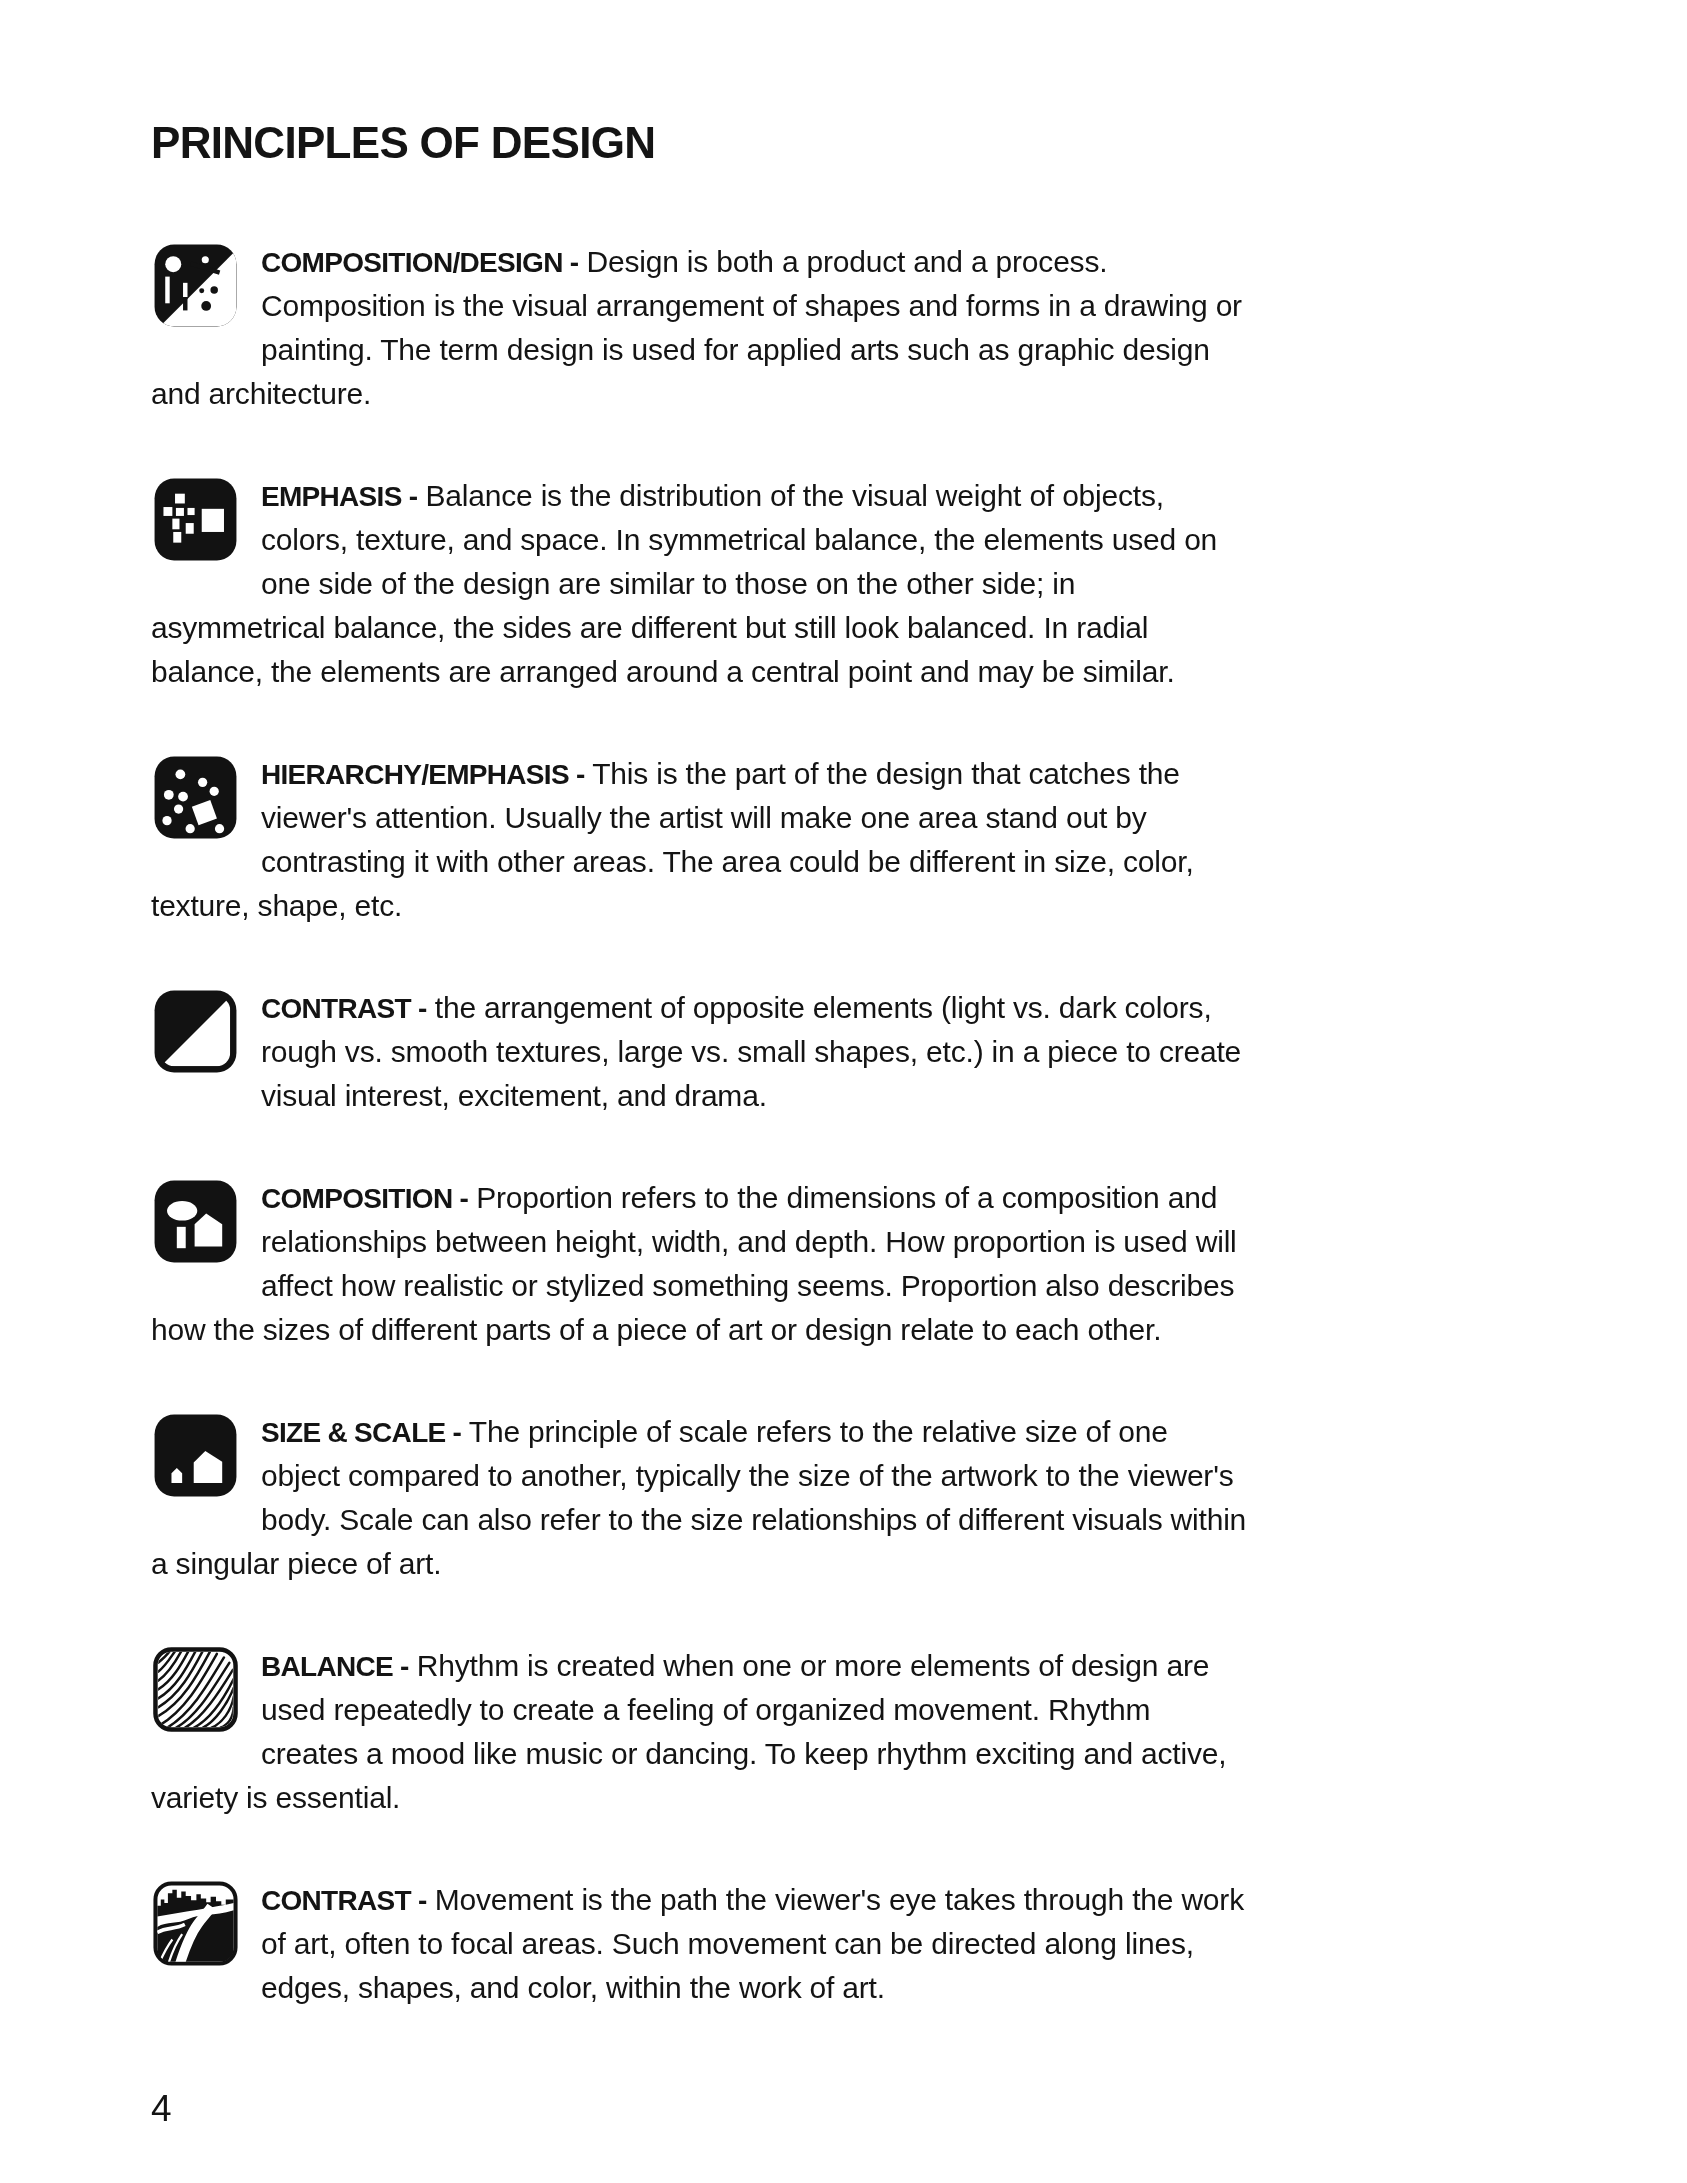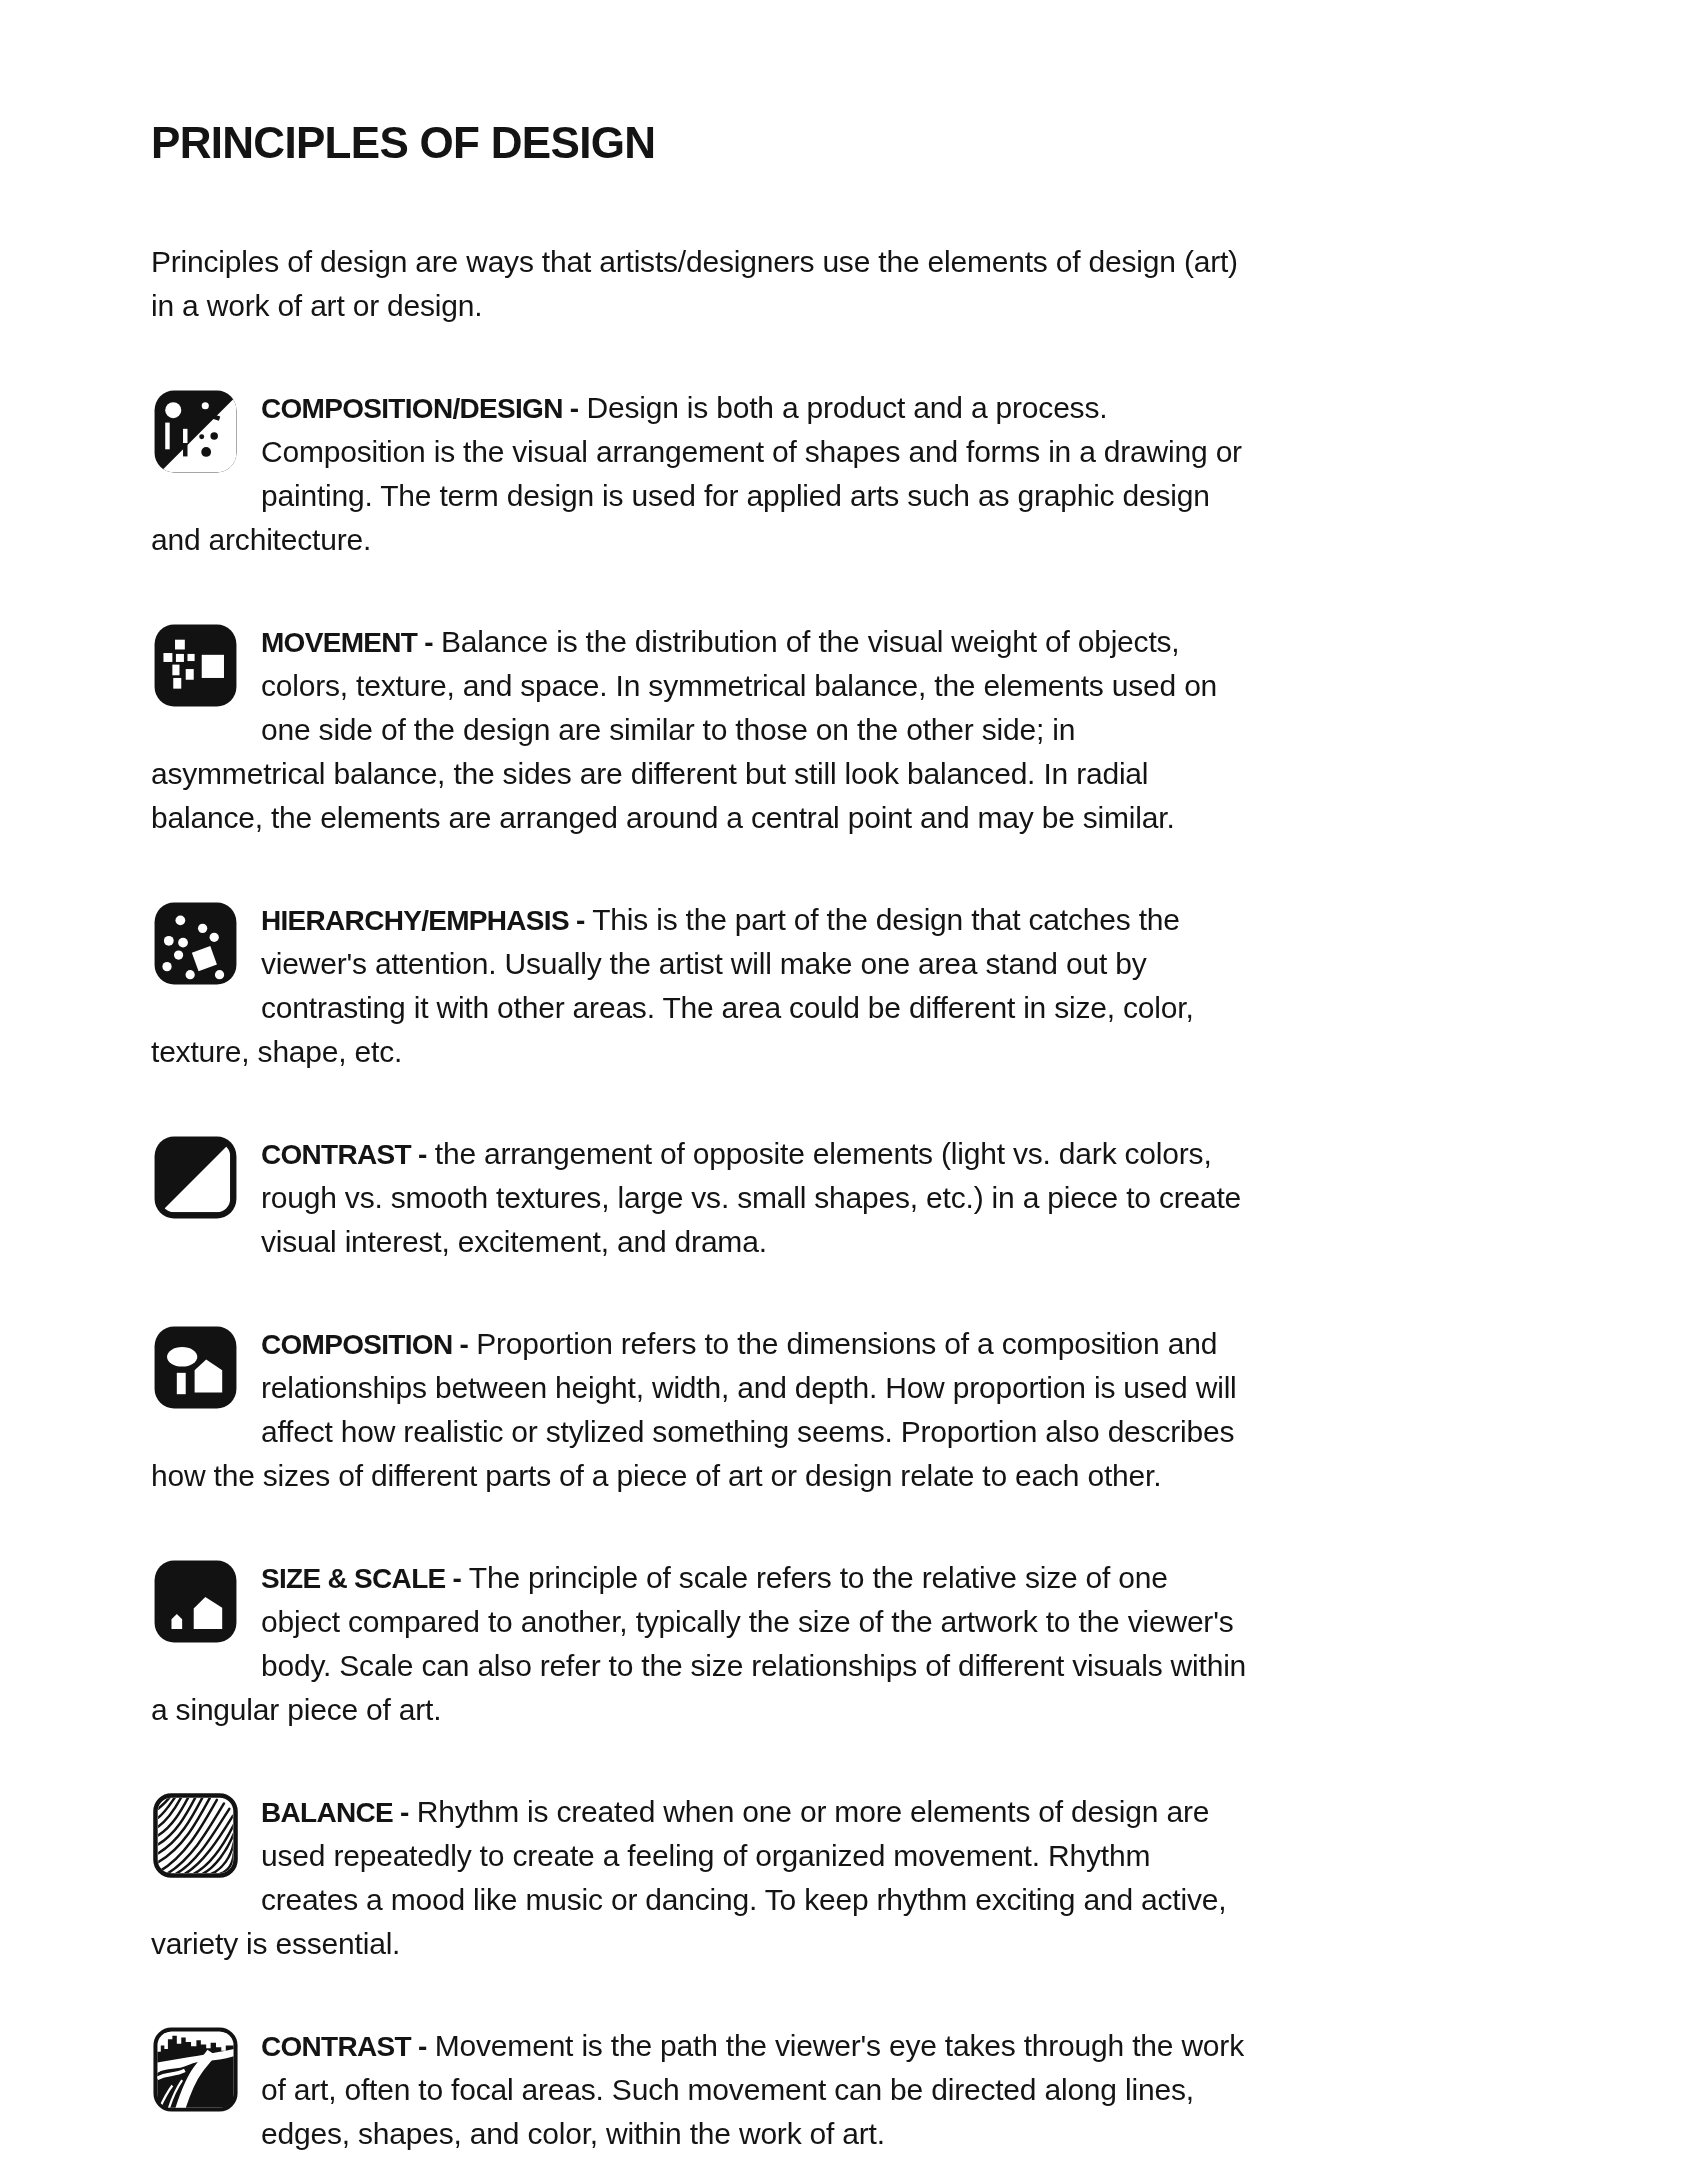--- a/index.html
+++ b/index.html
@@ -60,21 +60,20 @@
     margin-top: 78px;
   }
 </style>
 </head>
 <body>
 
 <div class="page">
 
   <h1 class="doc-title">PRINCIPLES OF DESIGN</h1>
 
-  <p class="intro">Principles of design are ways that artists/designers use the elements of design (art) in a work of art or design.</p>
 
   <div class="section">
     <svg class="icon" viewBox="0 0 100 100">
       <defs>
           <clipPath id="cpA">
             <rect x="4" y="4" width="92" height="92" rx="22"></rect>
           </clipPath>
         </defs>
       <rect x="4" y="4" width="92" height="92" rx="22" fill="#121212"></rect>
       <g clip-path="url(#cpA)">
@@ -99,21 +98,21 @@
       <rect x="4" y="4" width="92" height="92" rx="22" fill="#121212"></rect>
       <rect x="27" y="21" width="11" height="11" fill="#ffffff"></rect>
       <rect x="14" y="36" width="10" height="10" fill="#ffffff"></rect>
       <rect x="28" y="37" width="9" height="9" fill="#ffffff"></rect>
       <rect x="41" y="37" width="8" height="8" fill="#ffffff"></rect>
       <rect x="24" y="49" width="8" height="12" fill="#ffffff"></rect>
       <rect x="39" y="54" width="9" height="12" fill="#ffffff"></rect>
       <rect x="25" y="64" width="9" height="12" fill="#ffffff"></rect>
       <rect x="57" y="38" width="25" height="26" fill="#ffffff"></rect>
     </svg>
-    <p><span class="heading">MOVEMENT -</span>
+    <p><span class="heading">EMPHASIS -</span>
       <span>Balance is the distribution of the visual weight of objects, colors, texture, and space. In symmetrical balance, the elements used on one side of the design are similar to those on the other side; in asymmetrical balance, the sides are different but still look balanced. In radial balance, the elements are arranged around a central point and may be similar.</span></p>
   </div>
 
   <div class="section">
     <svg class="icon" viewBox="0 0 100 100">
       <rect x="4" y="4" width="92" height="92" rx="22" fill="#121212"></rect>
       <circle cx="33" cy="24" r="5.5" fill="#ffffff"></circle>
       <circle cx="58" cy="33" r="5.2" fill="#ffffff"></circle>
       <circle cx="71" cy="43" r="5.2" fill="#ffffff"></circle>
       <circle cx="20" cy="47" r="5.5" fill="#ffffff"></circle>

